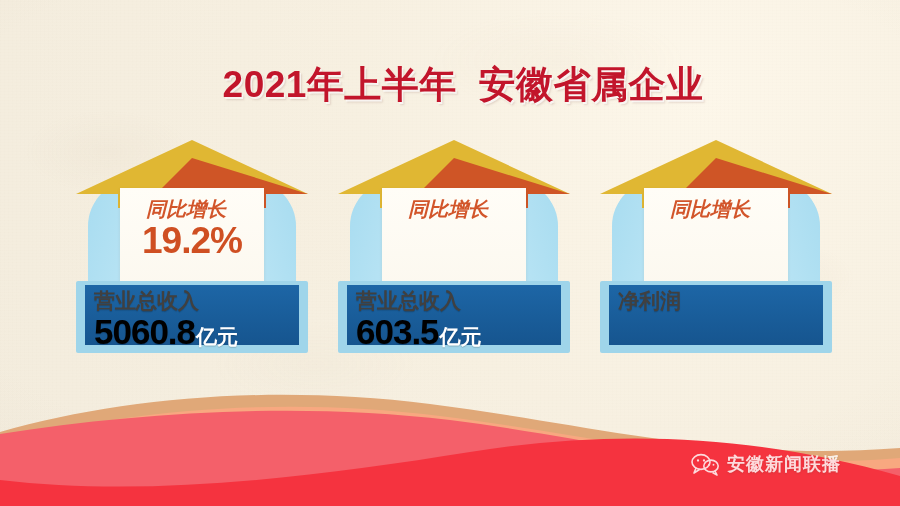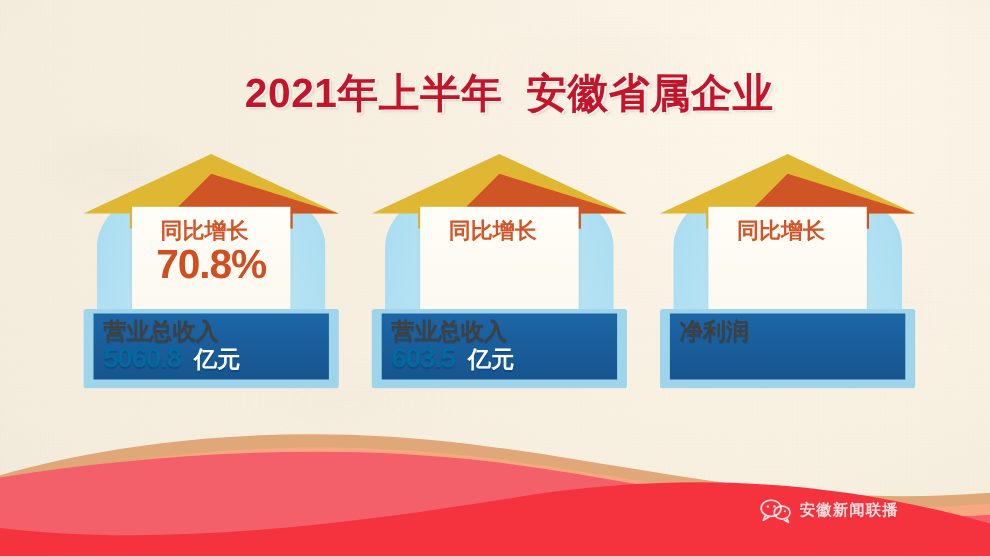--- a/index.html
+++ b/index.html
@@ -134,20 +134,21 @@
   .grow-label {
     position: absolute;
     left: 0;
     top: 8px;
     width: 132px;
     text-align: center;
     font-size: 20px;
     font-weight: bold;
     color: #d2552a;
     letter-spacing: 0px;
+    font-style: italic;
   }
   .grow-value {
     position: absolute;
     left: 0;
     top: 33px;
     width: 144px;
     text-align: center;
     font-size: 37px;
     font-weight: bold;
     color: #cf4f22;
@@ -186,29 +187,29 @@
   }
   .banner-figure {
     position: absolute;
     left: 18px;
     top: 174px;
     width: 200px;
     font-weight: bold;
     white-space: nowrap;
   }
   .banner-figure .num {
-    font-size: 25px;
-    color: #0369a1;
+    font-size: 35px;
+    color: #000000;
     letter-spacing: -1px;
     text-shadow: 0 1px 1px rgba(0,0,0,.18);
   }
   .banner-figure .unit {
     font-size: 21px;
     color: #ffffff;
-    margin-left: 12px;
+    margin-left: 1px;
     text-shadow: 0 1px 1px rgba(0,0,0,.18);
   }
 
   
   .waves {
     position: absolute;
     left: 0;
     bottom: 0;
     width: 900px;
     height: 130px;
@@ -218,21 +219,21 @@
   .watermark {
     position: absolute;
     left: 690px;
     top: 452px;
     display: flex;
     align-items: center;
     gap: 7px;
     opacity: .82;
   }
   .wm-text {
-    font-size: 14px;
+    font-size: 18px;
     font-weight: bold;
     color: #ffffff;
     letter-spacing: 1px;
     text-shadow: 0 1px 2px rgba(120,60,40,.30);
   }
 </style>
 </head>
 <body>
 
 <div id="stage">
@@ -248,21 +249,21 @@
     <div class="wing l"></div>
     <div class="wing r"></div>
 
     <svg class="roof" viewBox="0 0 232 70">
       <polygon points="116,2 232,56 190,56 190,70 42,70 42,56 0,56" fill="#e0b733"></polygon>
       <polygon points="116,20 232,56 190,56 190,70 66,70" fill="#cf5526"></polygon>
     </svg>
 
     <div class="panel">
       <div class="grow-label">同比增长</div>
-      <div class="grow-value">70.8%</div>
+      <div class="grow-value">19.2%</div>
     </div>
     <div class="panel-base"></div>
 
     <div class="banner-outer"></div>
     <div class="banner-inner"></div>
     <div class="banner-name">营业总收入</div>
     <div class="banner-figure">
       <span class="num">5060.8</span><span class="unit">亿元</span>
     </div>
   </div>

